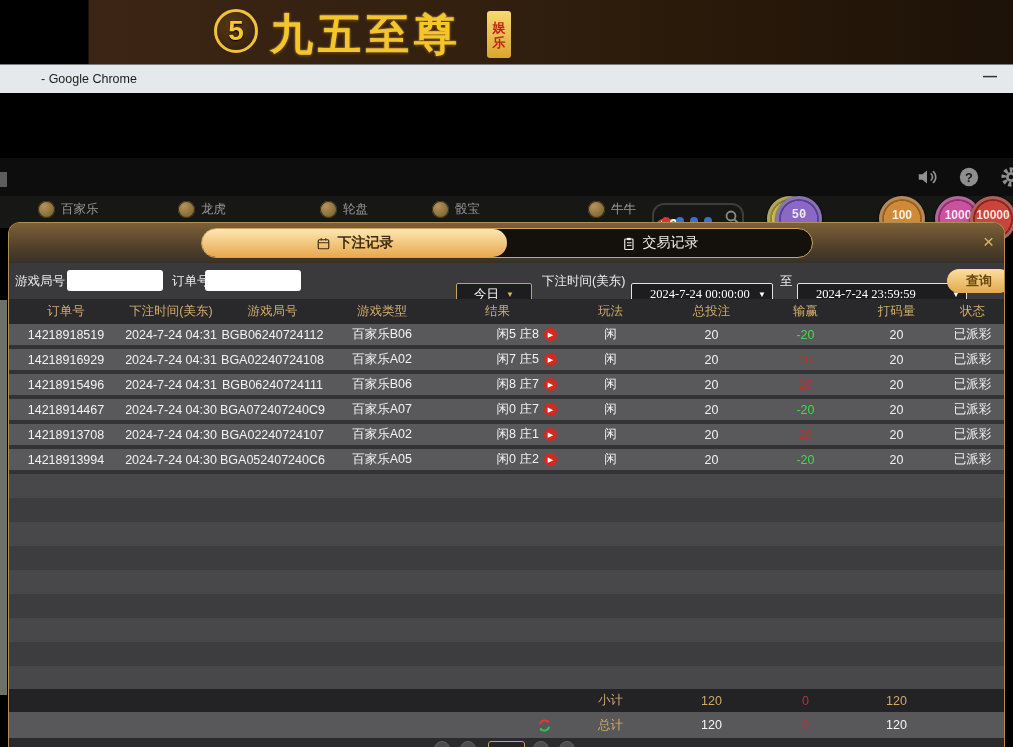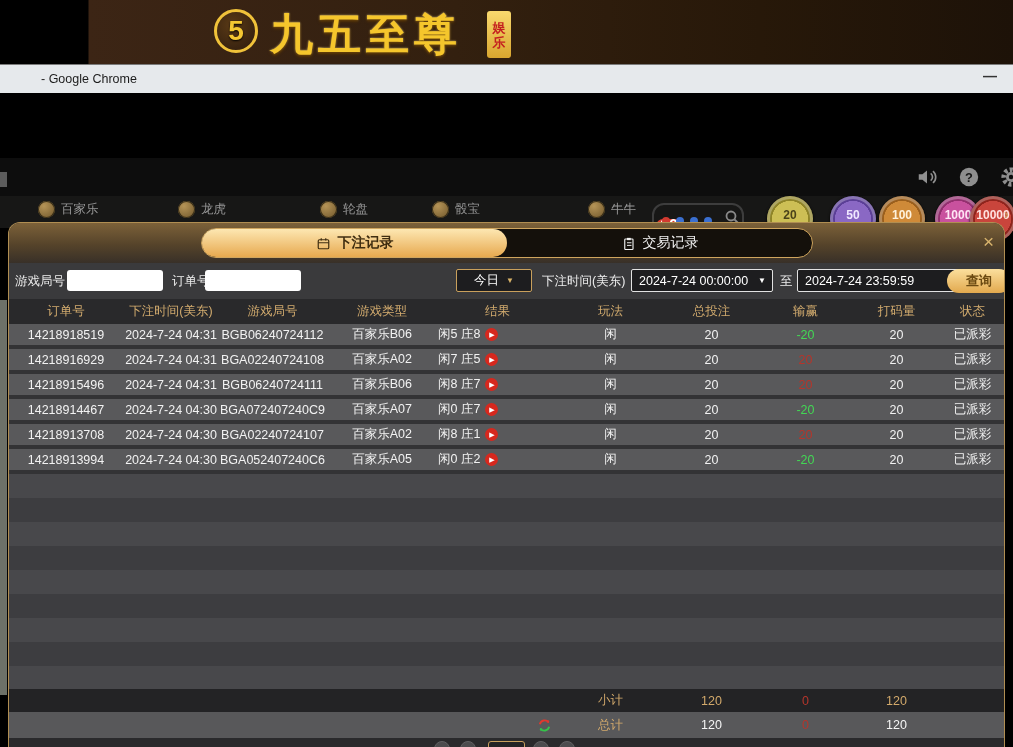--- a/index.html
+++ b/index.html
@@ -68,38 +68,38 @@
     border:1px solid #cfa55e;background:#14100b;display:flex;box-sizing:border-box;}
   .tab{flex:1;display:flex;align-items:center;justify-content:center;gap:7px;color:#f2f2f2;
     font-size:14px;cursor:pointer;border-radius:15px;}
   .tab.active{background:linear-gradient(180deg,#fde7b2,#e7a94f);color:#3f2d10;font-weight:bold;}
   .modal-close{position:absolute;right:10px;top:9px;color:#d9b46d;font-size:19px;line-height:19px;cursor:pointer;}
 
   .filter-bar{position:absolute;left:0;top:40px;width:100%;height:36px;background:#3a3a3c;}
   .flabel{position:absolute;top:10px;font-size:12.5px;color:#ededed;white-space:nowrap;}
   .finput{position:absolute;top:7px;width:96px;height:21px;background:#fff;border:none;border-radius:3px;
     box-sizing:border-box;padding:0 5px;font-size:12px;}
-  .fselect{position:absolute;top:6px;height:23px;background:#1d1d1f;box-sizing:border-box;border-radius:2px;
+  .fselect{position:absolute;top:20px;height:23px;background:#1d1d1f;box-sizing:border-box;border-radius:2px;
     color:#fff;font-size:12.5px;display:flex;align-items:center;cursor:pointer;}
   .sel-range{left:447px;width:76px;border:1px solid #c9a05c;justify-content:center;}
   .sel-range .caret{color:#d8b267;}
-  .sel-dt{border:1px solid #e2e2e2;padding-left:7px;}
+  .sel-dt{border:1px solid #e2e2e2;padding-left:18px;font-family:Liberation Serif, serif;}
   .caret{font-size:8px;margin-left:7px;}
   .sel-dt .caret{position:absolute;right:6px;color:#fff;}
   .btn-search{position:absolute;left:938px;top:6px;width:64px;height:24px;border-radius:12px;
     background:linear-gradient(180deg,#fbdf9d,#e2a94e);color:#6b4a12;font-weight:bold;font-size:13px;
     display:flex;align-items:center;justify-content:center;cursor:pointer;}
 
   .trow{display:grid;grid-template-columns:114px 96px 107px 112px 119px 107px 95px 93px 89px 1fr;
     align-items:center;width:100%;box-sizing:border-box;}
   .trow span{text-align:center;white-space:nowrap;overflow:visible;}
   .thead{position:absolute;left:0;top:76px;height:25px;background:#29292b;color:#d2ab6e;font-size:12.5px;}
   .rows{position:absolute;left:0;top:101px;width:100%;}
   .data-row{height:21px;margin-bottom:4px;background:#59595b;color:#f2f2f2;font-size:12.5px;}
-  .cell-result{display:flex;align-items:center;justify-content:flex-start;gap:5px;}
+  .cell-result{display:flex;align-items:center;justify-content:flex-end;gap:5px;}
   .play-btn{width:13px;height:13px;border-radius:50%;background:#d6281e;color:#fff;font-size:7px;
     line-height:13px;text-align:center;cursor:pointer;flex:0 0 13px;}
   .win-neg{color:#43d854;}
   .win-pos{color:#b5352b;}
   .stripes{position:absolute;left:0;top:251px;width:100%;height:215px;
     background:repeating-linear-gradient(180deg,#48484b 0 24px,#3d3d40 24px 48px);}
   .subtotal-row{position:absolute;left:0;top:466px;height:23px;background:#232325;
     color:#d2a96b;font-size:12.5px;}
   .total-row{position:absolute;left:0;top:489px;height:26px;background:#58585a;
     color:#f5f5f5;font-size:12.5px;}
@@ -186,21 +186,21 @@
   <span class="road-dot" style="left:690px;background:#3a6fd0"></span>
   <span class="road-dot" style="left:704px;background:#3a6fd0"></span>
   <span class="tool-ic" style="left:724px;top:209px;position:absolute">
     <svg width="16" height="16" viewBox="0 0 16 16">
       <circle cx="7" cy="7" r="4.5" fill="none" stroke="#8a8a8a" stroke-width="1.8"></circle>
       <line x1="10.5" y1="10.5" x2="14" y2="14" stroke="#8a8a8a" stroke-width="1.8"></line>
     </svg>
   </span>
   <div id="chip-rack">
       <div class="chip chip-0" style="left: 767px;">20</div>
-      <div class="chip chip-1" style="left: 830px;">50</div>
+      <div class="chip chip-1" style="left: 776px; font-family: Liberation Mono, monospace;">50</div>
       <div class="chip chip-2" style="left: 879px;">100</div>
       <div class="chip chip-3" style="left: 935px;">1000</div>
       <div class="chip chip-4" style="left: 970px;">10000</div>
     </div>
   <span class="chip-arrow">›</span>
   <div class="scroll-strip"></div>
 
   <div class="modal">
     <div class="modal-head">
       <div class="tabbar">

